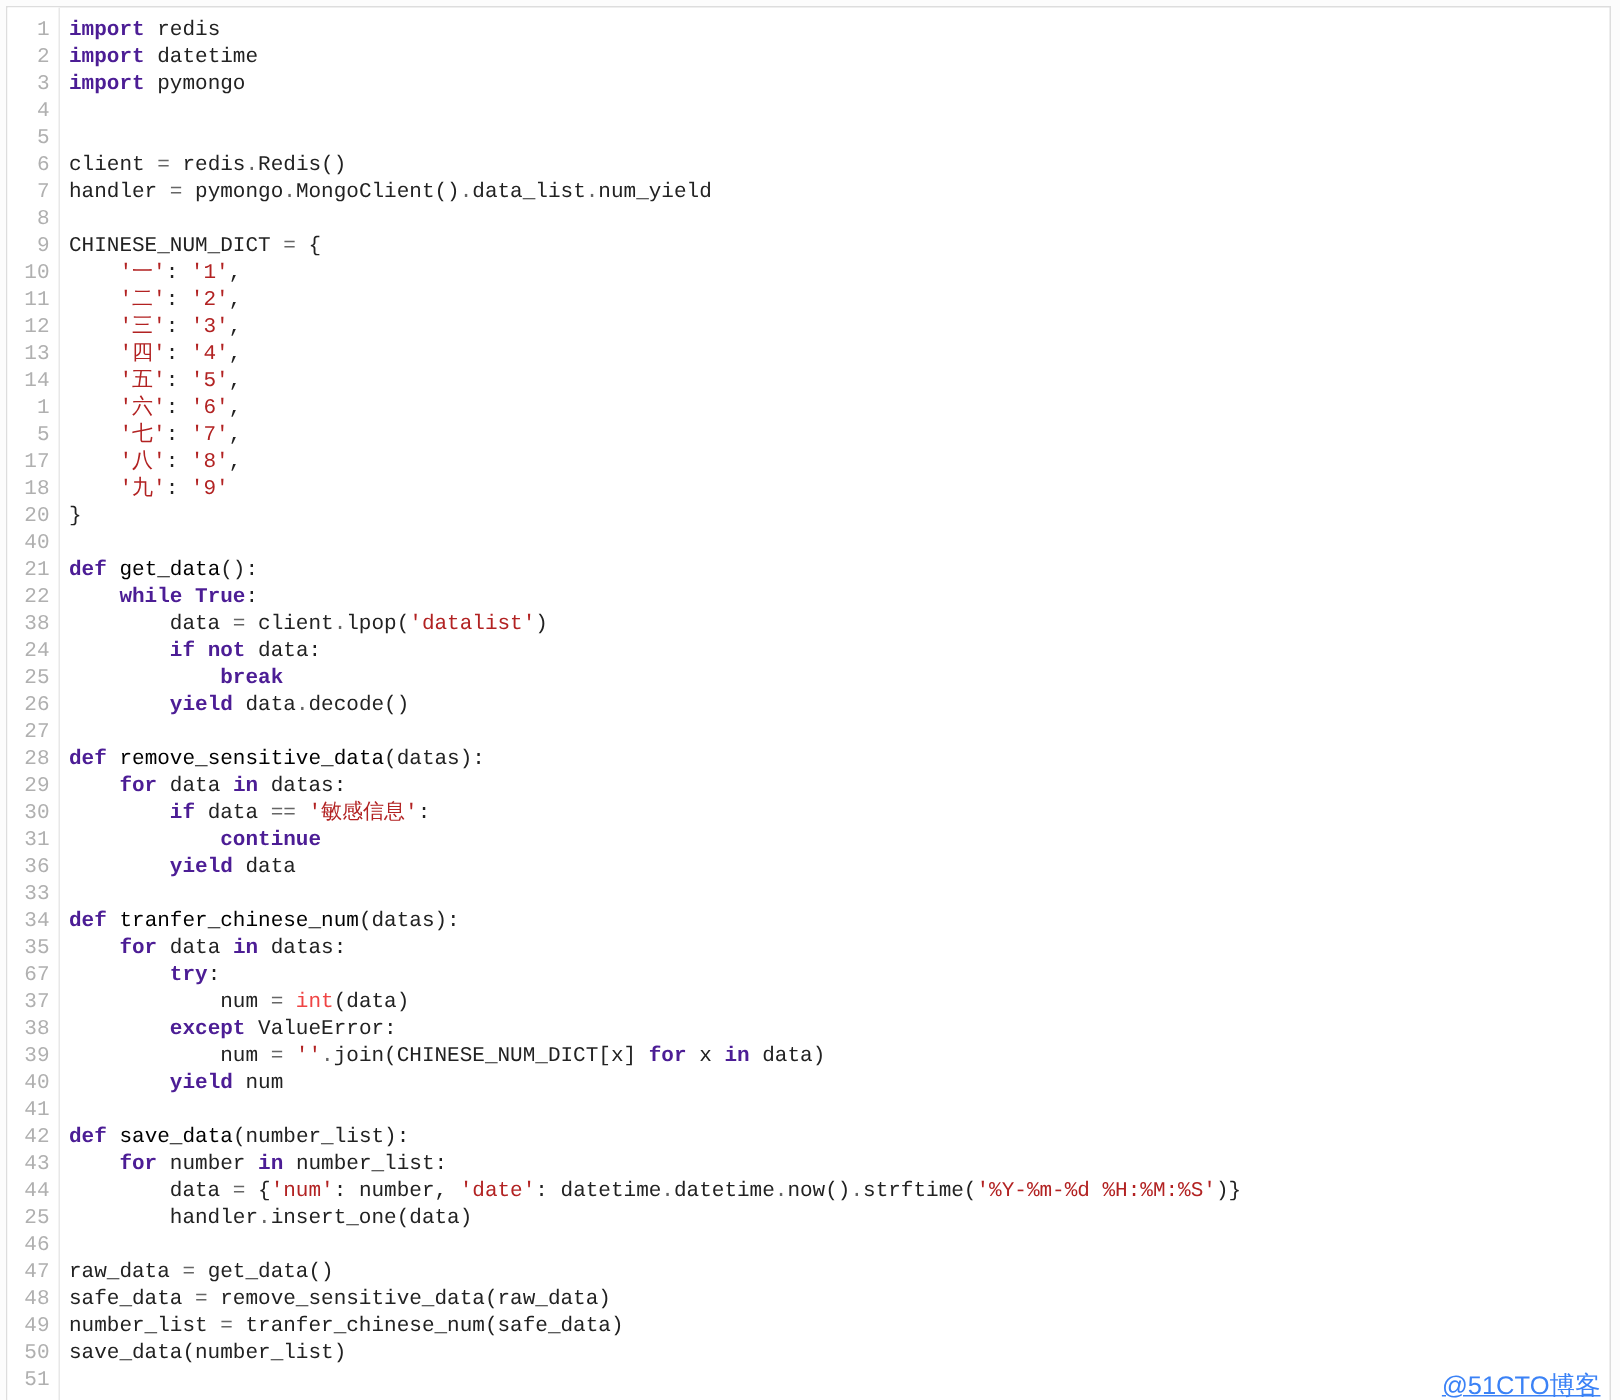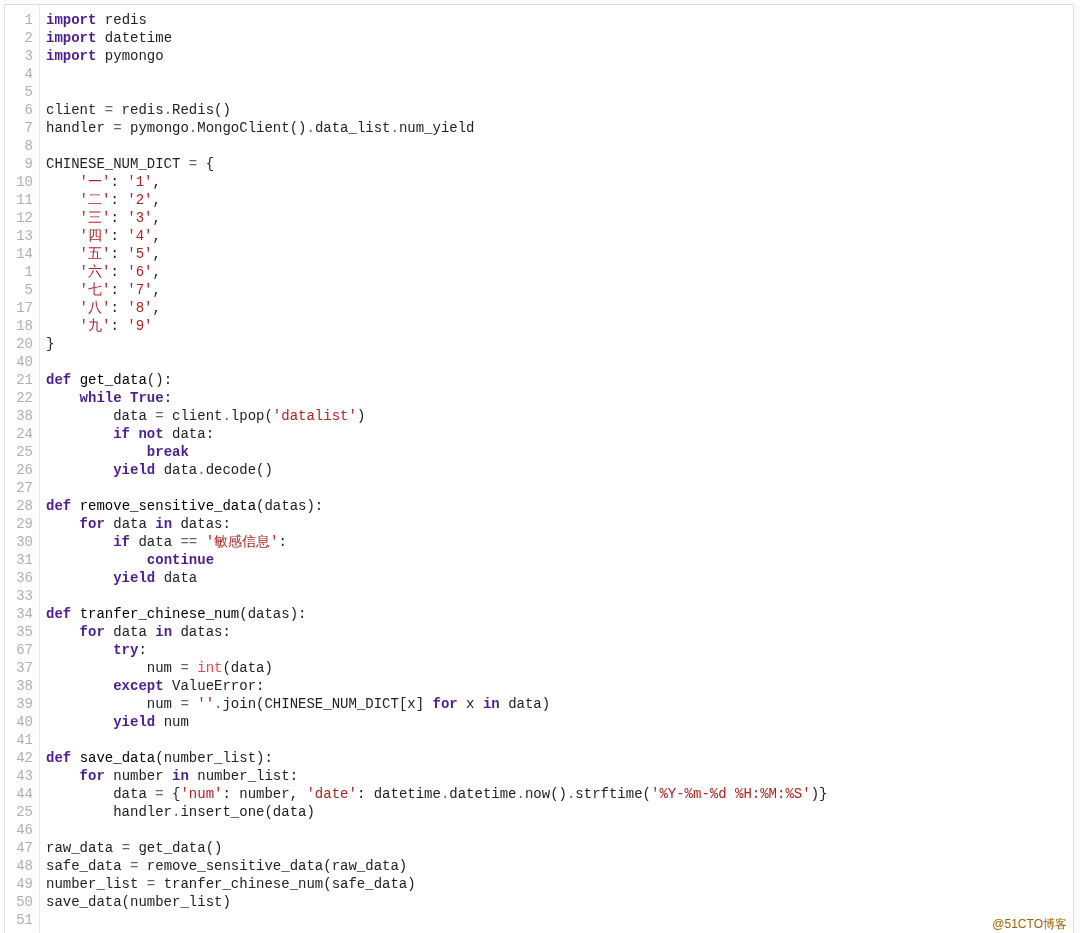--- a/index.html
+++ b/index.html
@@ -41,24 +41,25 @@
   }
   .kw   { color: #4c1d95; font-weight: bold; }
   .str  { color: #b22222; }
   .fn   { color: #000000; }
   .bltn { color: #ef4444; }
   .op   { color: #666; }
   .watermark {
     position: absolute;
     right: 6px;
     bottom: 2px;
-    color: #a16207;
+    color: #3b82f6;
     font-family: sans-serif;
-    font-size: 12px;
+    font-size: 17px;
     pointer-events: none;
+    text-decoration: underline;
   }
 </style>
 </head>
 <body>
 
 <div class="code-container">
   <div class="gutter" id="gutter">
       <div>1</div>
       <div>2</div>
       <div>3</div>

